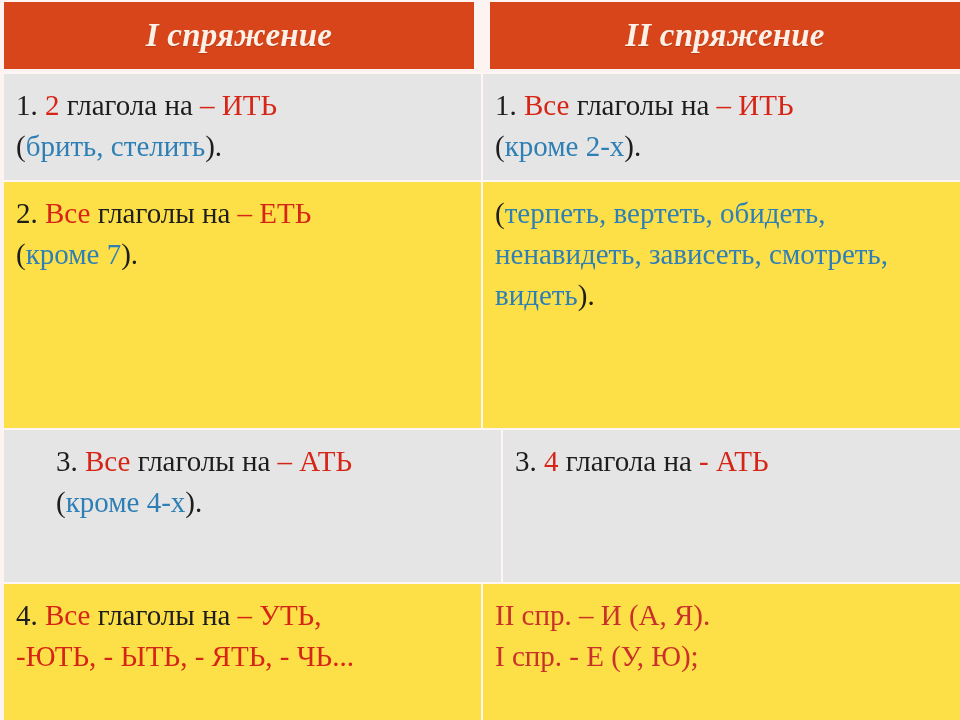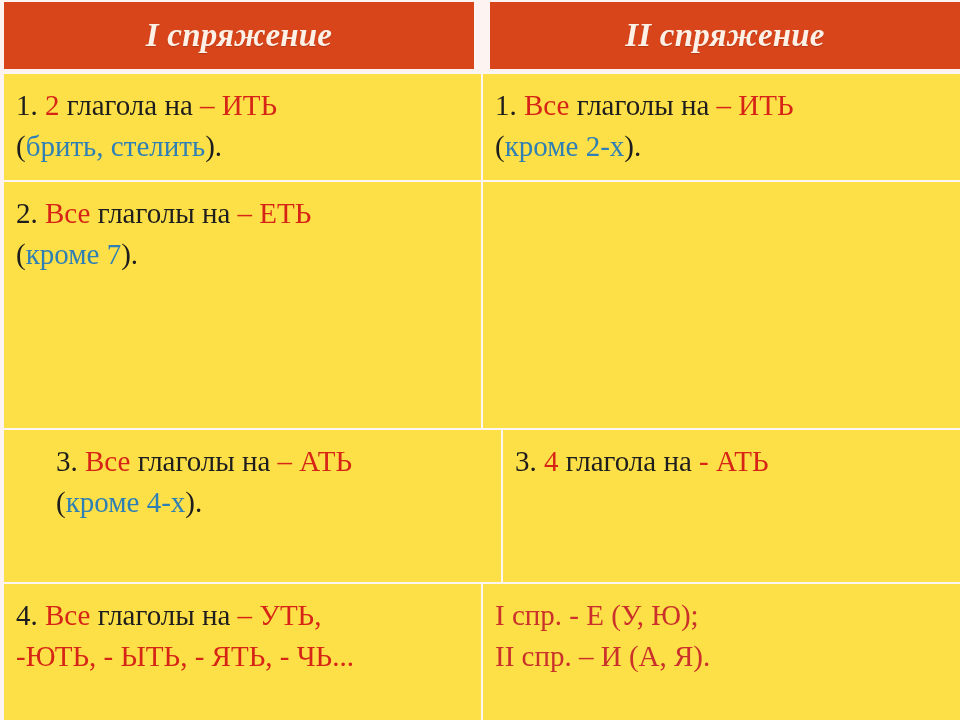--- a/index.html
+++ b/index.html
@@ -57,21 +57,21 @@
     display: flex;
     flex-direction: column;
     padding-left: 4px;
     box-sizing: border-box;
   }
   .table-row {
     display: flex;
     box-sizing: border-box;
     border-top: 2px solid #fdf6f4;
   }
-  .table-row.shade-dark  { background: #fde047; }
+  .table-row.shade-dark  { background: #e5e5e5; }
   .table-row.shade-light { background: #fde047; }
 
   .row-1 { flex: 0 0 108px; }
   .row-2 { flex: 0 0 248px; }
   .row-3 { flex: 0 0 154px; padding-left: 40px; }
   .row-4 { flex: 1 1 auto; }
 
   .cell {
     flex: 1 1 0;
     box-sizing: border-box;
@@ -117,38 +117,39 @@
         <div class="line wrap"><span class="t-dark">(</span><span class="t-blue">кроме 2-х</span><span class="t-dark">).</span></div>
       </div>
     </div>
 
     <div class="table-row row-2 shade-light">
       <div class="cell left">
         <div class="line"><span class="t-black">2.</span> <span class="t-red">Все</span><span class="t-black"> глаголы на </span><span class="t-red">– </span><span class="t-red">ЕТЬ</span></div>
         <div class="line wrap"><span class="t-dark">(</span><span class="t-blue">кроме 7</span><span class="t-dark">).</span></div>
       </div>
       <div class="cell right">
+        <div class="line wrap"><span class="t-dark">(</span><span class="t-blue">терпеть, вертеть, обидеть, ненавидеть, зависеть, смотреть, видеть</span><span class="t-dark">).</span></div>
       </div>
     </div>
 
     <div class="table-row row-3 shade-dark">
       <div class="cell left">
         <div class="line"><span class="t-black">3.</span> <span class="t-red">Все</span><span class="t-black"> глаголы на </span><span class="t-red">– </span><span class="t-red">АТЬ</span></div>
         <div class="line wrap"><span class="t-dark">(</span><span class="t-blue">кроме 4-х</span><span class="t-dark">).</span></div>
       </div>
       <div class="cell right">
         <div class="line"><span class="t-black">3.</span> <span class="t-red">4</span><span class="t-black"> глагола на </span><span class="t-red">- </span><span class="t-red">АТЬ</span></div>
       </div>
     </div>
 
     <div class="table-row row-4 shade-light">
       <div class="cell left">
         <div class="line"><span class="t-black">4.</span> <span class="t-red">Все</span><span class="t-black"> глаголы на </span><span class="t-red">– </span><span class="t-red">УТЬ,</span></div>
         <div class="line t-red">-ЮТЬ,  - ЫТЬ, - ЯТЬ, - ЧЬ...</div>
       </div>
       <div class="cell right all-red">
+        <div class="line">II спр. – И (А, Я).</div>
         <div class="line">I спр. - Е (У, Ю);</div>
-        <div class="line">II спр. – И (А, Я).</div>
       </div>
     </div>
 
   </div>
 </div>
 
 </body></html>

